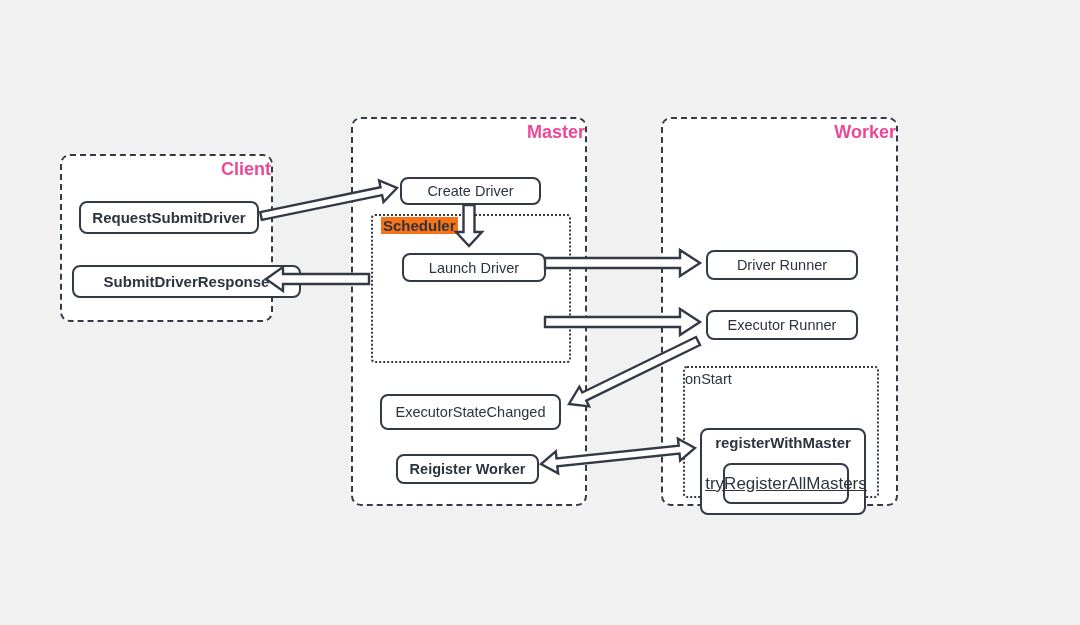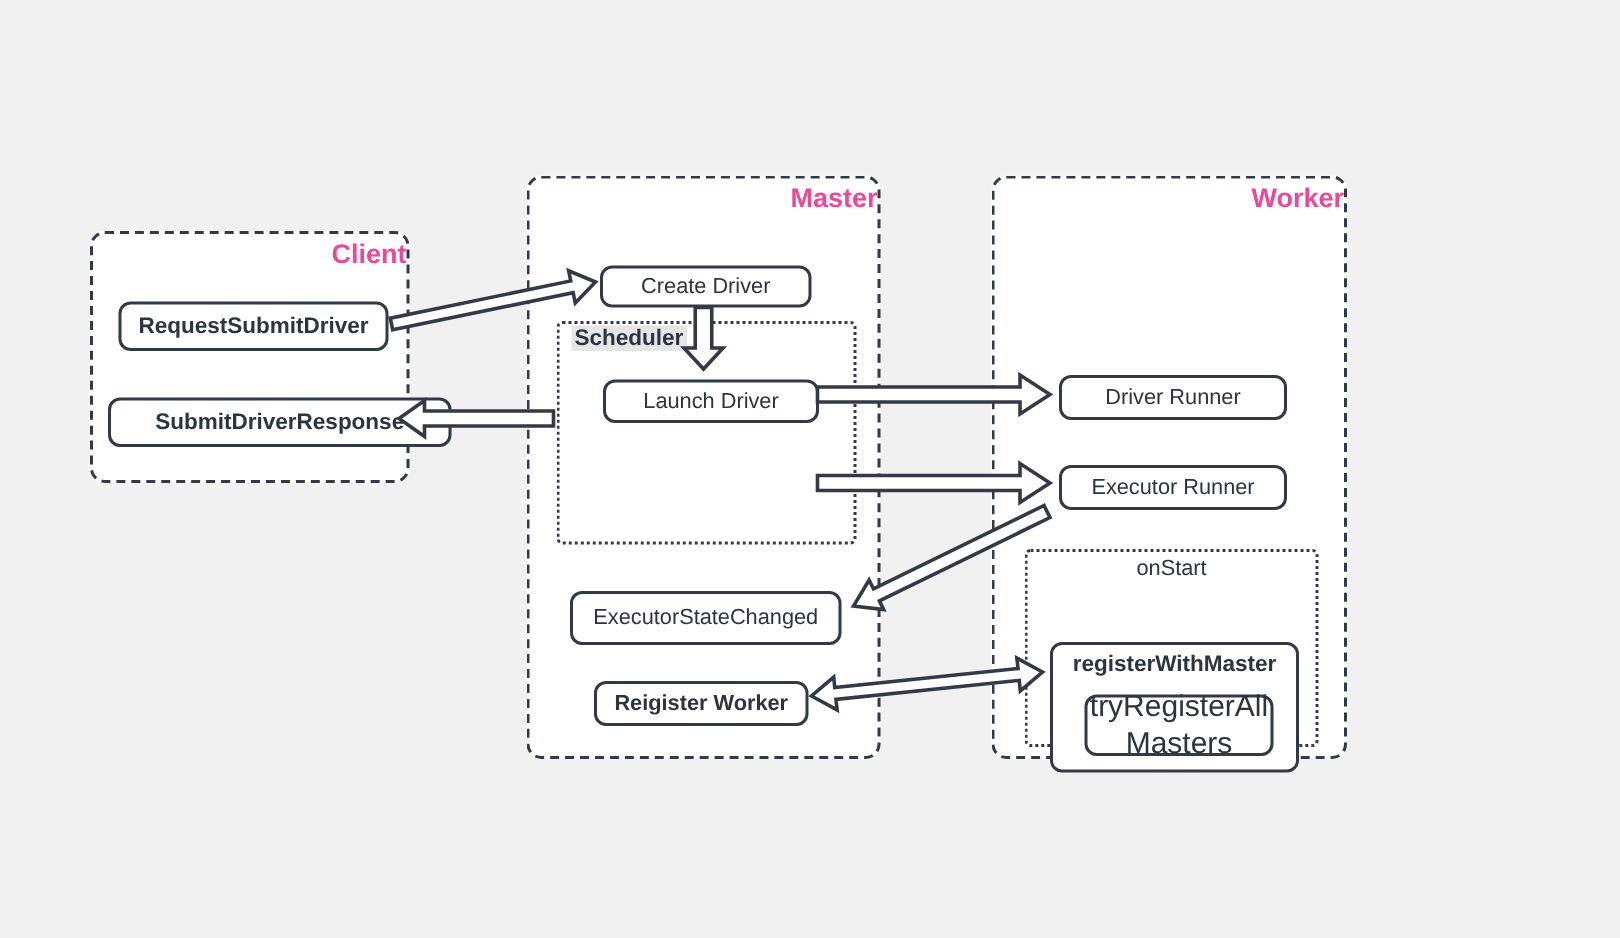--- a/index.html
+++ b/index.html
@@ -28,39 +28,39 @@
   .subgroup{
     position:absolute;
     background:#ffffff;
     border:2.5px dotted #333a46;
     border-radius:4px;
     box-sizing:border-box;
   }
   .sub-title-left{
     position:absolute;top:1px;left:8px;
     font-weight:bold;font-size:15px;
-    background:#e5e5e5;padding:0 2px;
+    background:#f97316;padding:0 2px;
   }
   .sub-title-center{
     position:absolute;top:3px;left:0;right:0;
-    text-align:center;font-size:14.5px;
+    text-align:left;font-size:14.5px;
   }
   .node{
     position:absolute;
     background:#ffffff;
     border:2.5px solid #333a46;
     border-radius:8px;
     box-sizing:border-box;
     display:flex;align-items:center;justify-content:center;
     font-size:14.5px;
     color:#2c3440;
     text-align:center;
   }
   .node.bold{font-weight:bold;font-size:15px;}
-  .node.twoline{flex-direction:column;line-height:1.25;font-size:20px;}
+  .node.twoline{flex-direction:row;line-height:1.25;font-size:17px;text-decoration:underline;}
   .solidbox{
     position:absolute;
     background:#ffffff;
     border:2.5px solid #333a46;
     border-radius:8px;
     box-sizing:border-box;
   }
   .solidbox-title{
     position:absolute;top:4px;left:0;right:0;
     text-align:center;font-weight:bold;font-size:15px;

